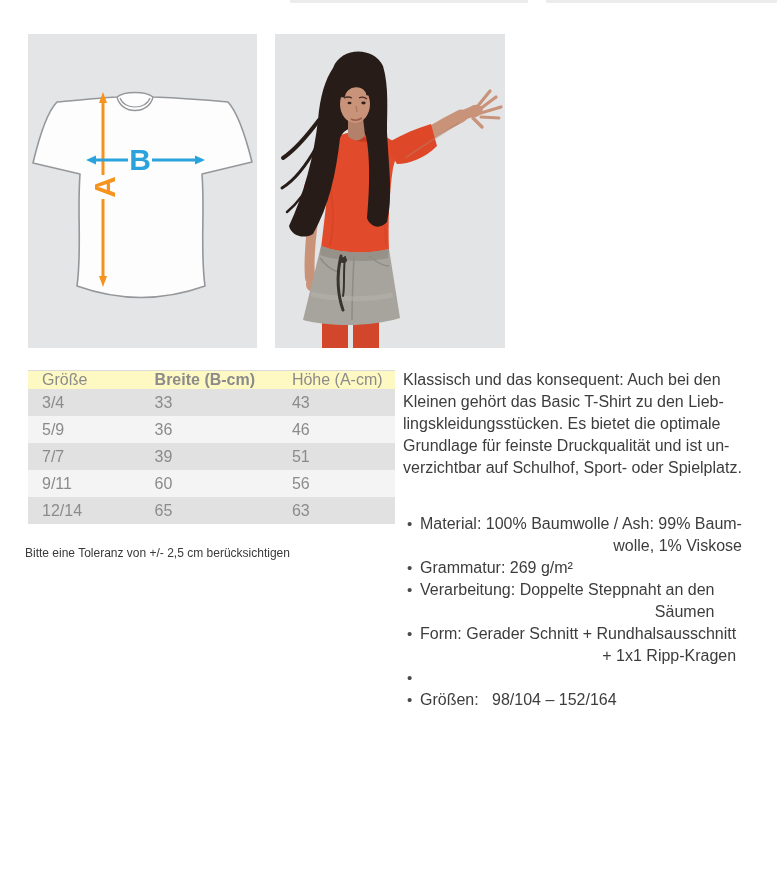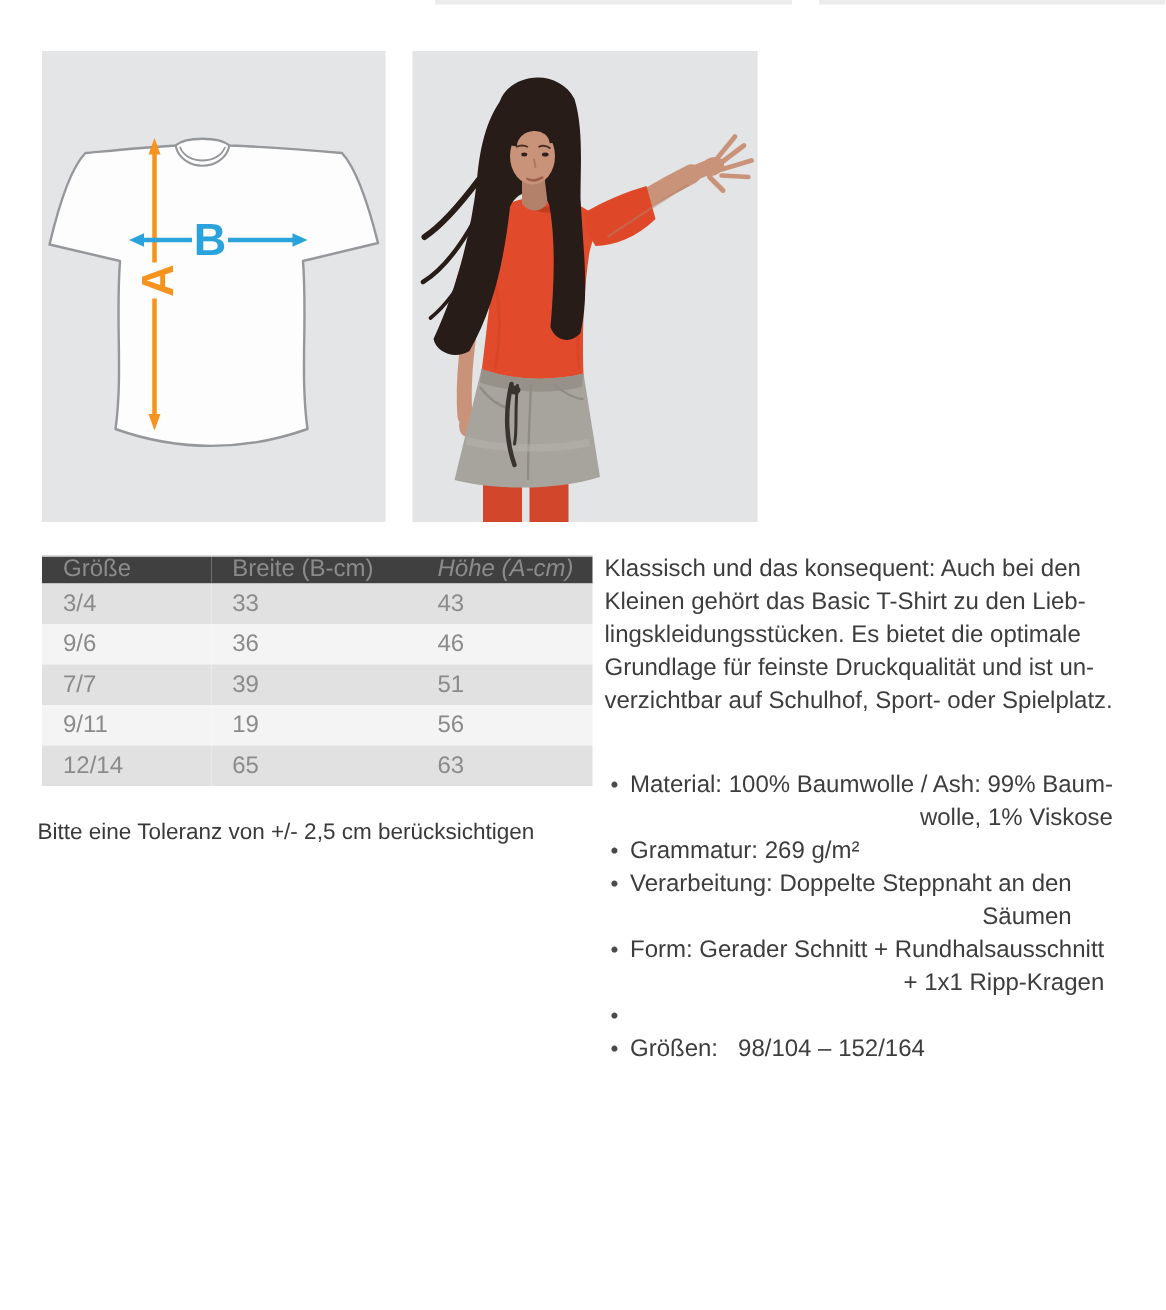--- a/index.html
+++ b/index.html
@@ -13,28 +13,28 @@
   .panel { position:absolute; top:34px; height:314px; background:#e4e5e7; }
   .panel svg { display:block; width:100%; height:100%; }
   .panel.diagram { left:28px;  width:229px; }
   .panel.photo   { left:275px; width:230px; }
 
   .svg-label { font-family:"Liberation Sans", sans-serif; font-weight:bold; font-size:30px; }
 
   .table-wrap { position:absolute; left:28px; top:370px; width:367px; }
   table.size-table { width:100%; border-collapse:collapse; border-top:1px solid #dadada;
                      font-size:16px; color:#8b8b8b; }
-  table.size-table th { text-align:left; font-weight:normal; height:16px; padding:0 0 0 14px; background:#404040; }
+  table.size-table th { text-align:left; font-weight:normal; height:16px; padding:0 0 0 14px; background:#fef9c3; }
   table.size-table td { height:27px; padding:0 0 0 14px;margin-top:31px; }
-  table.size-table .c1 { width:110px; } .size-table .c2 { width:140px; } .size-table .c3 { width:117px;font-style:italic; }
+  table.size-table .c1 { width:110px; } .size-table .c2 { width:140px;font-weight:bold; } .size-table .c3 { width:117px; }
   table.size-table tbody tr:nth-child(odd)  { background:#e1e1e1; }
   table.size-table tbody tr:nth-child(even) { background:#f4f4f4; }
 
   .tolerance-note { position:absolute; left:25px; top:546px; margin:0;
-                    font-size:15px; color:#393939; white-space:pre; }
+                    font-size:12px; color:#393939; white-space:pre; }
 
   .right-col { position:absolute; left:403px; top:369px; width:368px;
                color:#3d3d3d; font-size:16px; line-height:22px; }
   .intro { margin:0; white-space:pre; }
   ul.features { list-style:none; margin:34px 0 0 0; padding:0 0 0 4px; }
   ul.features li { display:flex; }
   .bullet-dot { width:13px; flex:0 0 13px; color:#4a4a4a; font-size:15px; line-height:22px; }
   .li-text { white-space:pre;text-align:right; }
 </style>
 </head>
@@ -170,32 +170,32 @@
           <th class="c3">Höhe (A-cm)</th>
         </tr>
       </thead>
       <tbody>
         <tr>
           <td>3/4</td>
           <td>33</td>
           <td>43</td>
         </tr>
         <tr>
-          <td>9/6</td>
+          <td>5/9</td>
           <td>36</td>
           <td>46</td>
         </tr>
         <tr>
           <td>7/7</td>
           <td>39</td>
           <td>51</td>
         </tr>
         <tr>
           <td>9/11</td>
-          <td>19</td>
+          <td>60</td>
           <td>56</td>
         </tr>
         <tr>
           <td>12/14</td>
           <td>65</td>
           <td>63</td>
         </tr>
       </tbody>
     </table>
   </div>

